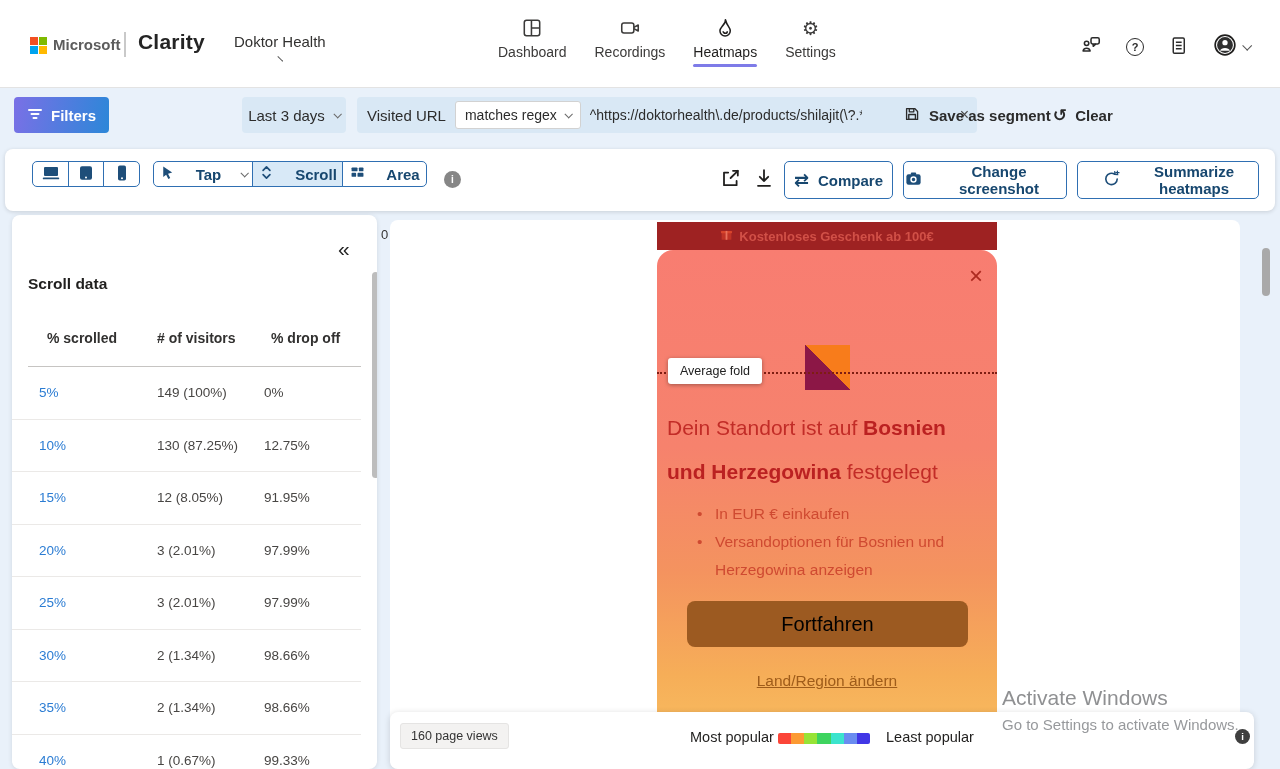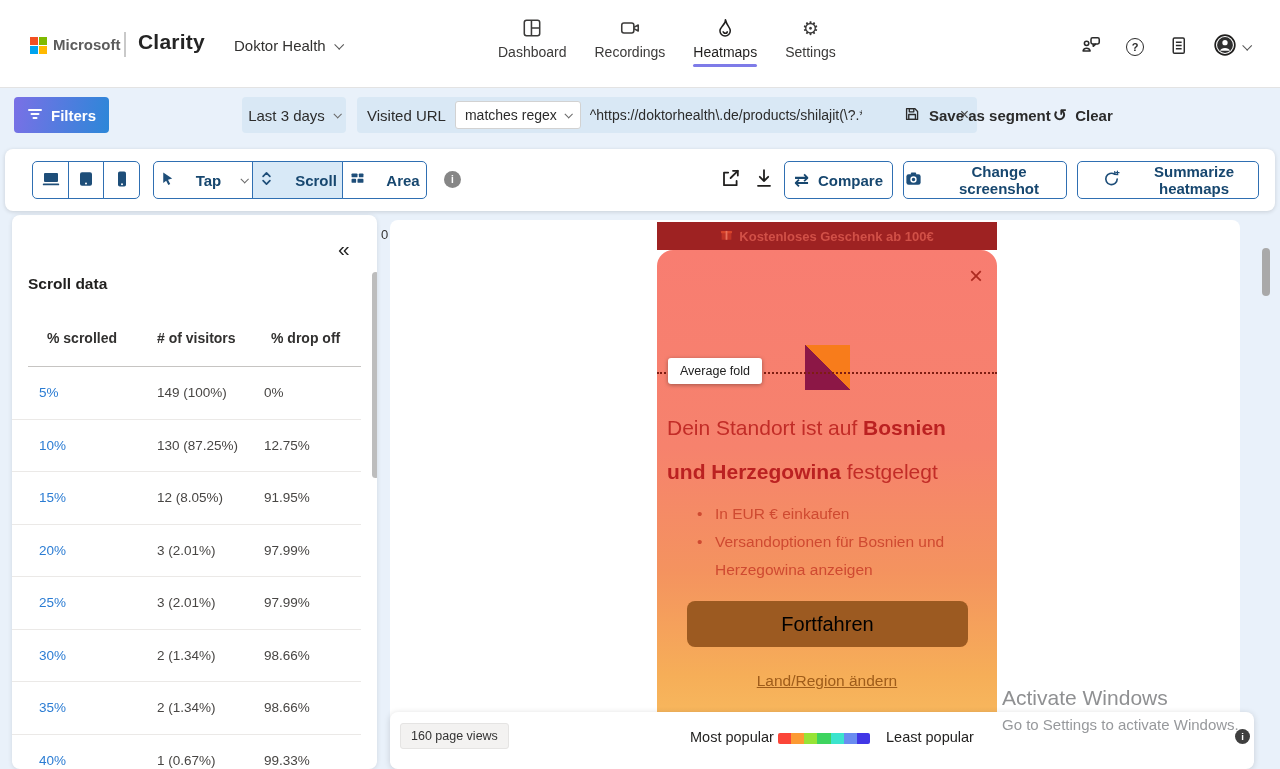--- a/index.html
+++ b/index.html
@@ -11,21 +11,21 @@
   .glyph { font-family:"DejaVu Sans",sans-serif; }
 
   
   .topnav { left:0; top:0; width:1280px; height:88px; background:#fff; border-bottom:1px solid #e3e3e3; z-index:10; }
   .ms-logo { left:30px; top:37px; width:17px; height:17px; display:grid; grid-template-columns:8px 8px; grid-template-rows:8px 8px; gap:1px; }
   .ms-logo i { display:block; }
   .ms-r { background:#f25022; } .ms-g { background:#7fba00; } .ms-b { background:#00a4ef; } .ms-y { background:#ffb900; }
   .ms-word { left:53px; top:36px; font-size:15px; font-weight:600; color:#5c5c5c; }
   .brand-div { left:124px; top:32px; width:1.5px; height:25px; background:#c9c9c9; }
   .clarity { left:138px; top:30px; font-size:21px; font-weight:600; color:#242424; letter-spacing:.2px; }
-  .project { left:234px; top:33px; height:24px; gap:9px; cursor:pointer; background:none; border:none; font-size:15px; color:#323130; font-family:inherit; }
+  .project { left:234px; top:33px; height:24px; gap:9px; cursor:pointer; background:none; border:none; font-size:15px; color:#323130; font-family:inherit;flex-direction:column; }
   .chev { width:7px; height:7px; border-right:1.5px solid #555; border-bottom:1.5px solid #555; transform:rotate(45deg) translateY(-1px); display:inline-block; }
   .tabs { left:498px; top:17px; gap:28px; align-items:flex-start; }
   .tab { display:flex; flex-direction:column; align-items:center; cursor:pointer; }
   .tab svg { display:block; }
   .tab-label { font-size:14px; color:#3b3a39; margin-top:5px; }
   .tab.active .tab-label { color:#201f1e; }
   .tab-underline { height:3px; width:100%; border-radius:2px; margin-top:4px; background:transparent; }
   .tab.active .tab-underline { background:#7e7be8; }
   .nav-icons { right:30px; top:33px; gap:24px; }
   .nav-ico { background:none; border:none; cursor:pointer; display:flex; align-items:center; gap:6px; }
@@ -40,21 +40,21 @@
   .url-group { left:357px; top:97px; width:620px; height:36px; background:#d9e8f5; border-radius:4px; padding:0 8px 0 10px; }
   .url-label { font-size:15px; color:#2c2c2c; white-space:nowrap; }
   .op-select { margin-left:9px; height:28px; background:#fff; border:1px solid #d2d2d2; border-radius:3px; padding:0 9px; font-size:14px; color:#2c2c2c; display:flex; align-items:center; gap:8px; cursor:pointer; white-space:nowrap; }
   .url-value { margin-left:9px; font-size:14px; color:#2c2c2c; width:272px; white-space:nowrap; overflow:hidden; }
   .url-close { margin-left:auto; background:none; border:none; font-size:16px; color:#4a4a4a; cursor:pointer; font-family:inherit; }
   .txt-btn { top:97px; height:36px; background:none; border:none; font-family:inherit; font-size:15px; font-weight:600; color:#2b2b2b; display:flex; align-items:center; gap:8px; cursor:pointer; }
 
   
   .toolbar { left:5px; top:149px; width:1270px; height:62px; background:#fff; border-radius:8px; box-shadow:0 1px 4px rgba(0,0,0,.14); z-index:5; }
   .seg-group { position:absolute; top:12px; display:flex; height:38px; }
-  .seg-btn { height:38px; background:#fff; border:1.5px solid #2f6fb2; margin-left:-1.5px; display:flex; align-items:center; justify-content:center; gap:20px; cursor:pointer; font-family:inherit; font-size:15px; font-weight:600; color:#17476f; }
+  .seg-btn { height:26px; background:#fff; border:1.5px solid #2f6fb2; margin-left:-1.5px; display:flex; align-items:center; justify-content:center; gap:20px; cursor:pointer; font-family:inherit; font-size:15px; font-weight:600; color:#17476f; }
   .seg-btn:first-child { margin-left:0; border-radius:5px 0 0 5px; }
   .seg-btn:last-child { border-radius:0 5px 5px 0; }
   .seg-btn.sel { background:#d8e9f7; }
   .info-dot { width:17px; height:17px; border-radius:50%; background:#868686; color:#fff; font-size:10px; font-weight:700; display:flex; align-items:center; justify-content:center; cursor:pointer; border:none; }
   .icon-btn { background:none; border:none; cursor:pointer; padding:0; }
   .tb-btn { position:absolute; top:12px; height:38px; background:#fff; border:1.5px solid #2f6fb2; border-radius:5px; display:flex; align-items:center; justify-content:center; gap:9px; cursor:pointer; font-family:inherit; font-size:15px; font-weight:600; color:#17476f; }
   .g-compare { font-size:18px; color:#17476f; line-height:1; }
 
   
   .panel { left:12px; top:215px; width:365px; height:554px; background:#fff; border-radius:8px; box-shadow:0 1px 5px rgba(0,0,0,.1); overflow:hidden; z-index:3; }

